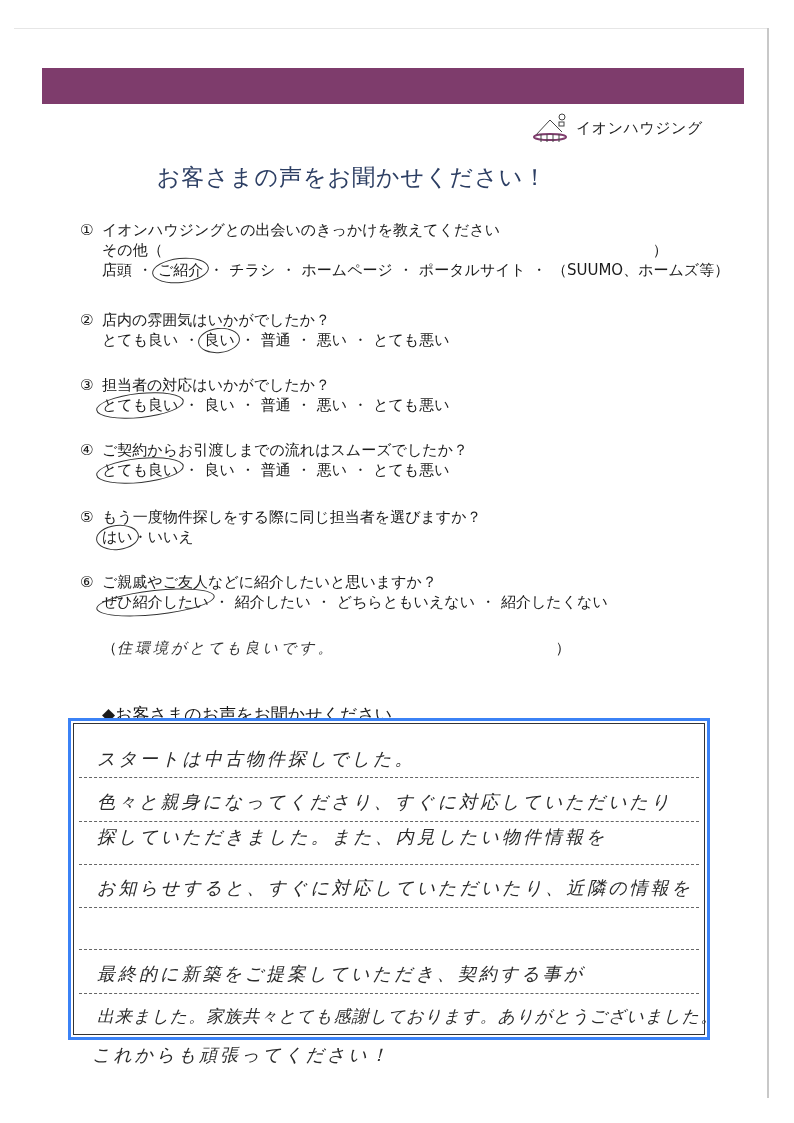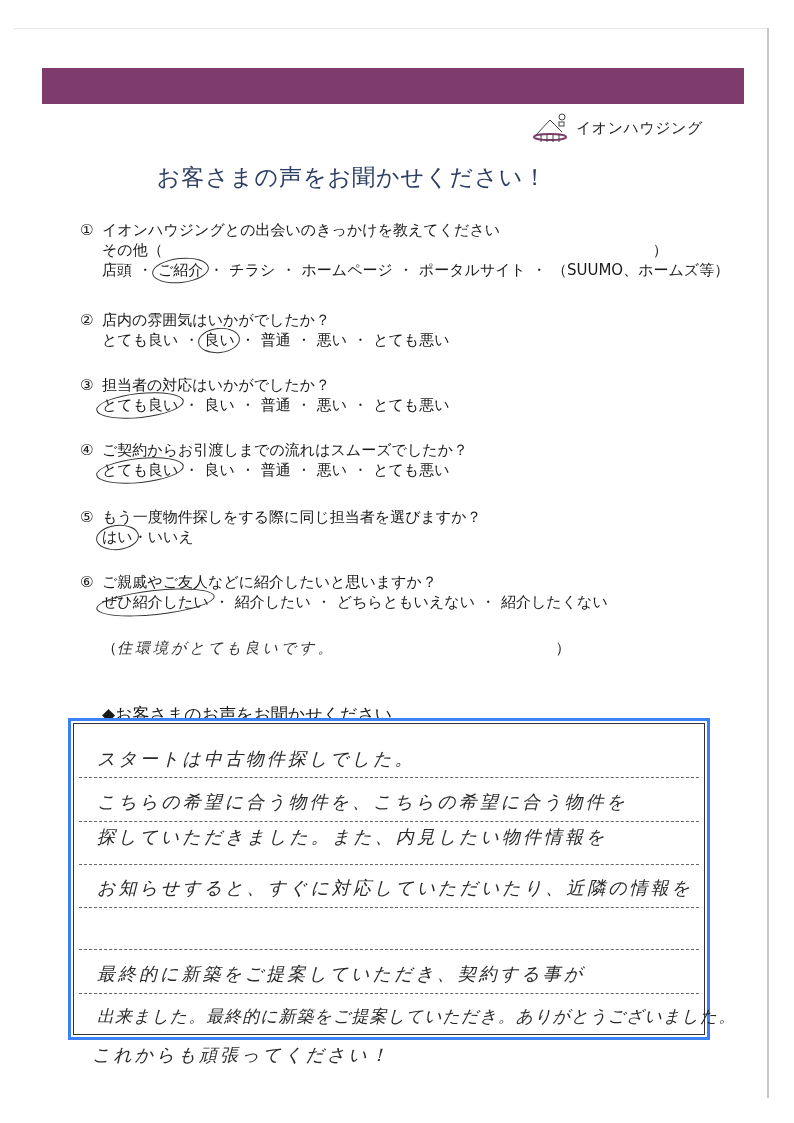--- a/index.html
+++ b/index.html
@@ -80,25 +80,25 @@
 
 <div class="q" style="top:638px">
   <div class="opts"><span>（</span><span class="hw">住環境がとても良いです。</span><span style="display:inline-block;width:220px"></span><span>）</span></div>
 </div>
 
 <div class="box-head">◆お客さまのお声をお聞かせください</div>
 
 <div class="box">
   <div class="hwline" style="top:26px">スタートは中古物件探しでした。</div>
   <div class="line" style="top:56px"></div>
-  <div class="hwline" style="top:69px">こちらの希望に合う物件を、こちらの希望に合う物件を</div>
+  <div class="hwline" style="top:69px">色々と親身になってくださり、すぐに対応していただいたり</div>
   <div class="line" style="top:100px"></div>
   <div class="hwline" style="top:104px">探していただきました。また、内見したい物件情報を</div>
   <div class="line" style="top:143px"></div>
   <div class="hwline" style="top:155px">お知らせすると、すぐに対応していただいたり、近隣の情報を</div>
   <div class="line" style="top:186px"></div>
   <div class="line" style="top:228px"></div>
   <div class="hwline" style="top:241px">最終的に新築をご提案していただき、契約する事が</div>
   <div class="line" style="top:272px"></div>
-  <div class="hwline" style="top:284px;font-size:17px;letter-spacing:1px">出来ました。最終的に新築をご提案していただき。ありがとうございました。</div>
+  <div class="hwline" style="top:284px;font-size:17px;letter-spacing:1px">出来ました。家族共々とても感謝しております。ありがとうございました。</div>
 </div>
 
 <div class="after">これからも頑張ってください！</div>
 
 </body></html>

